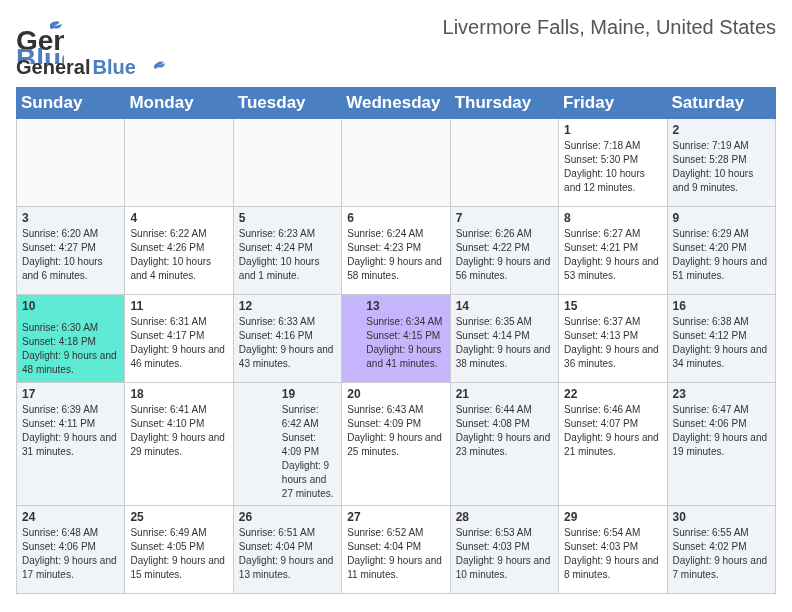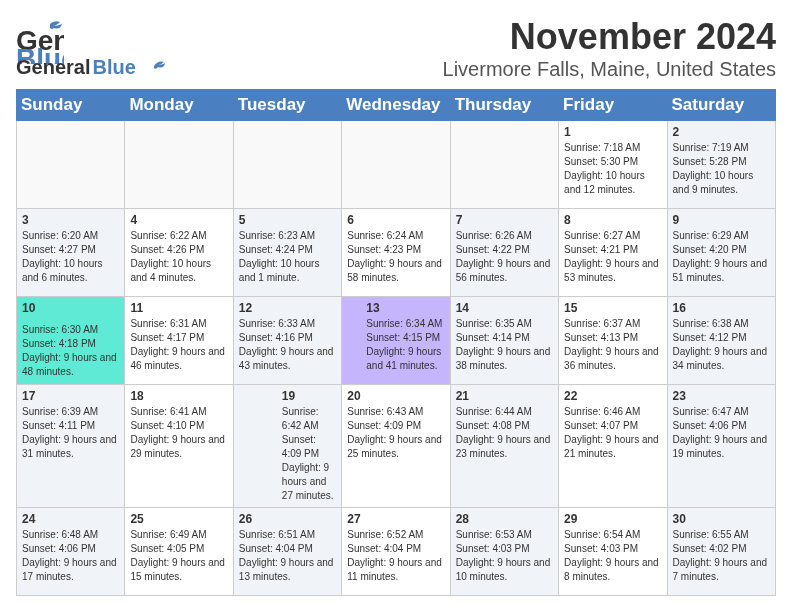--- a/index.html
+++ b/index.html
@@ -103,21 +103,20 @@
       <span style="font-size:20px;font-weight:bold;color:#333;">General</span>
       <span style="font-size:20px;font-weight:bold;color:#4a7fc1;">Blue</span>
       <span style="margin-left:4px;">
         <svg width="24" height="16" viewBox="0 0 24 16">
           <path d="M12 8 Q16 2 22 4 Q18 8 14 7 Q20 7 23 5 Q22 11 16 9 Q14 12 12 10 Z" fill="#4a7fc1"></path>
         </svg>
       </span>
     </div>
   </div>
   <div class="title-area">
-    <div class="month-title">November 2024</div>
     <div class="location">Livermore Falls, Maine, United States</div>
   </div>
 </div>
 
 <table>
   <thead>
     <tr>
     <th>Sunday</th>
         <th>Monday</th>
         <th>Tuesday</th>

